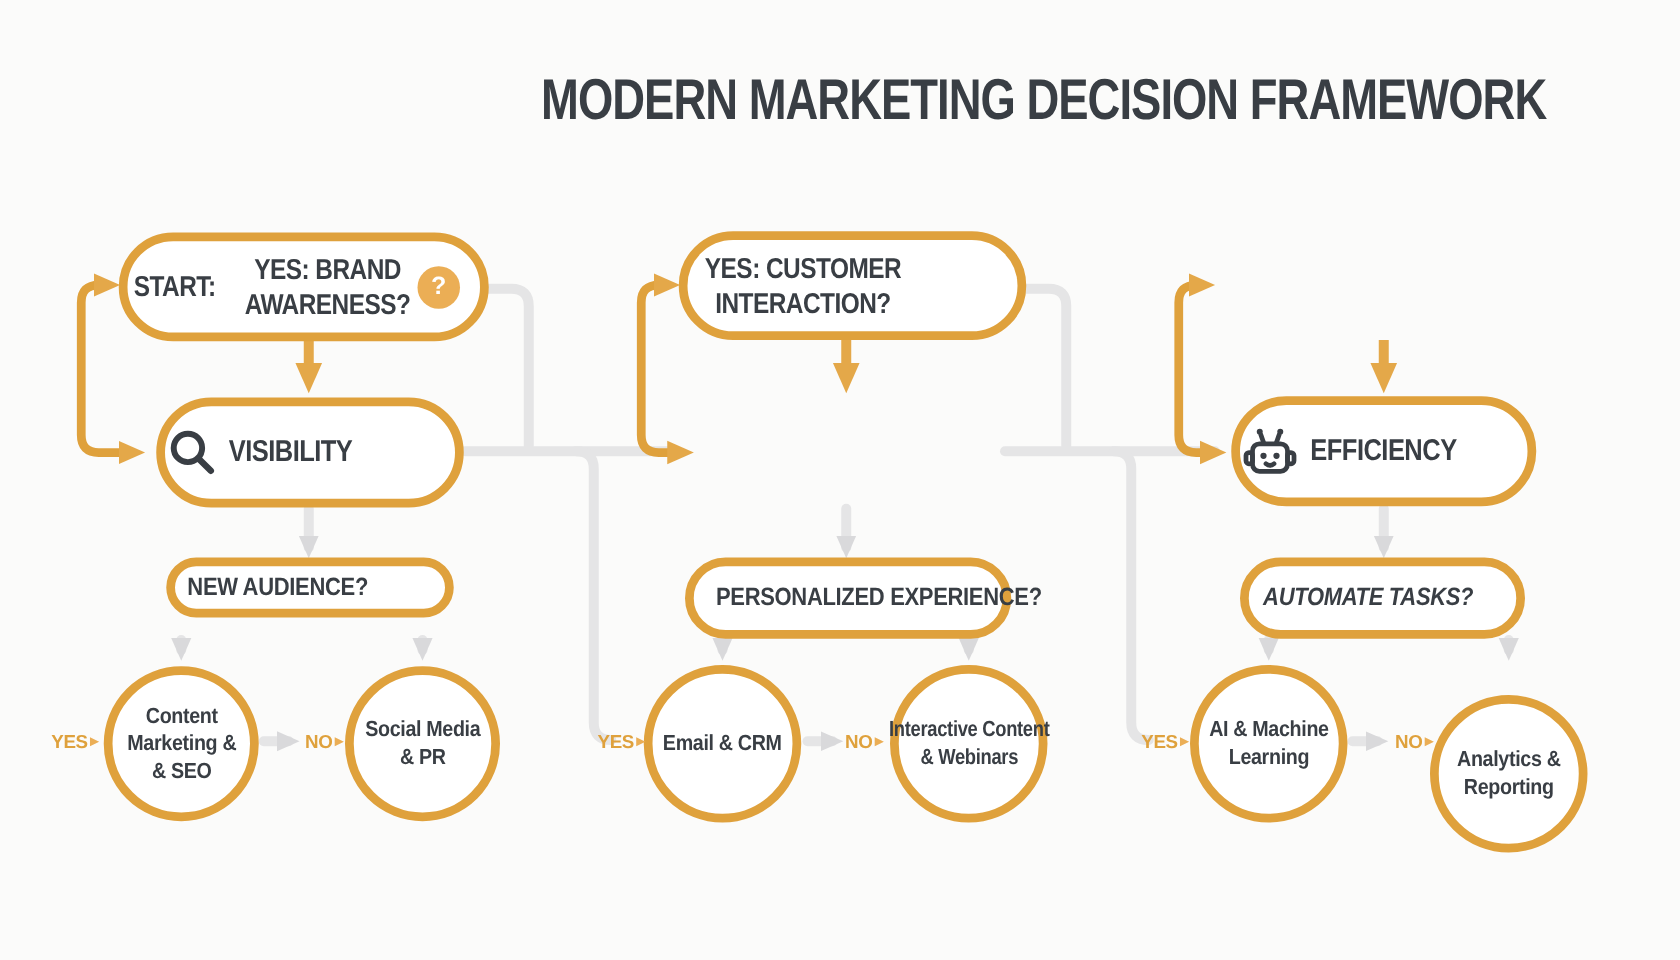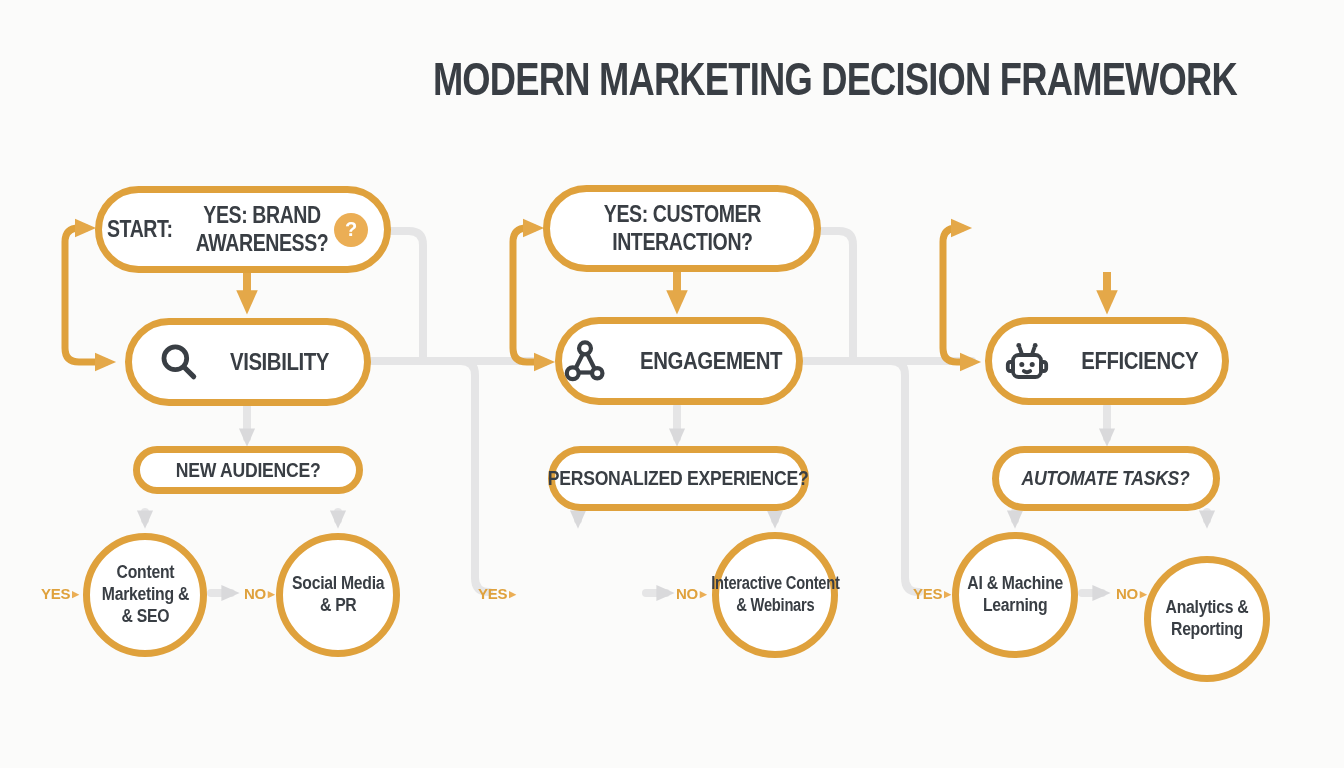--- a/index.html
+++ b/index.html
@@ -31,42 +31,42 @@
     position:absolute;left:0;right:0;top:52px;
     text-align:right;font-size:46px;font-weight:800;
     color:var(--text_dark);letter-spacing:-1px;white-space:nowrap;
   }
   .page-title .cond{display:inline-block;transform:scaleX(0.79);transform-origin:50% 50%;}
 
   .pill{
     position:absolute;background:var(--box_fill);
     border:7px solid var(--accent_orange);
     border-radius:46px;
-    display:flex;align-items:center;justify-content:center;
+    display:flex;align-items:center;
   }
   .pill.small{border-radius:34px;}
   .q2line{
     text-align:center;font-size:23px;font-weight:800;line-height:1.2;
     letter-spacing:-0.5px;transform:scaleX(0.85);transform-origin:50% 50%;
   }
   .q2line span{display:block;}
   .start-box{justify-content:flex-end;padding-left:30px;}
   .start-label{
     font-size:23px;font-weight:800;letter-spacing:-0.5px;
     transform:scaleX(0.85);transform-origin:0 50%;white-space:nowrap;
   }
   .start-box .q2line{flex:1;margin-right:44px;}
   .help-badge{
     position:absolute;right:16px;top:50%;transform:translateY(-50%);
     width:34px;height:34px;border-radius:50%;
     background:var(--badge_orange);color:#fff;
     display:flex;align-items:center;justify-content:center;
     font-size:20px;font-weight:800;
   }
-  .stage-box{gap:22px;}
+  .stage-box{}
   .stage-label{
     font-size:24px;font-weight:800;letter-spacing:-0.5px;white-space:nowrap;
     transform:scaleX(0.85);transform-origin:40% 50%;
   }
   .stage-icon{flex:0 0 auto;display:flex;align-items:center;}
   .stage-icon svg{display:block;}
   .mid-q{
     font-size:20px;font-weight:800;letter-spacing:-0.3px;white-space:nowrap;
     transform:scaleX(0.88);transform-origin:50% 50%;
   }
@@ -76,21 +76,21 @@
     display:flex;align-items:center;justify-content:center;text-align:center;
   }
   .node-text{
     font-size:17.5px;font-weight:700;line-height:1.25;letter-spacing:-0.3px;
     transform:scaleX(0.9);transform-origin:50% 50%;
   }
   .node-text span{display:block;white-space:nowrap;}
   .yn-label{
     position:absolute;color:var(--accent_orange);
     font-size:15px;font-weight:800;letter-spacing:-0.3px;white-space:nowrap;
-    display:flex;align-items:center;gap:2px;
+    display:flex;align-items:flex-start;gap:2px;
   }
   .yn-label .tri{font-size:13px;color:var(--badge_orange);}
 </style>
 </head>
 <body>
 
 <div class="stage-wrap">
 
   <svg class="connectors" viewBox="0 0 1344 768">
     <defs>
@@ -183,38 +183,30 @@
       <span class="tri">▸</span>
   </div>
 
   <div class="pill" style="left:543px;top:185px;width:278px;height:87px;">
     <div class="q2line">
       <span>YES: CUSTOMER</span>
       <span>INTERACTION?</span>
     </div>
   </div>
 
-  <div class="pill stage-box" style="left:555px;top:317px;width:248px;height:88px;">
-    <span class="stage-icon">
-      <svg width="46" height="46" viewBox="0 0 24 24" style="stroke:var(--text_dark);fill:none;stroke-width:2.2;">
-        <line x1="12" y1="6" x2="6" y2="18"></line>
-          <line x1="12" y1="6" x2="18" y2="18"></line>
-          <line x1="6" y1="18" x2="18" y2="18"></line>
-        <circle cx="12" cy="5.4" r="3.1" style="fill:var(--box_fill);"></circle>
-        <circle cx="5.6" cy="18.4" r="3.1" style="fill:var(--box_fill);"></circle>
-        <circle cx="18.4" cy="18.4" r="2.7" style="fill:var(--box_fill);"></circle>
-      </svg>
-    </span>
-    <span class="stage-label">ENGAGEMENT</span>
-  </div>
 
   <div class="pill small" style="left:548px;top:446px;width:261px;height:65px;">
     <span class="mid-q">PERSONALIZED EXPERIENCE?</span>
   </div>
 
+  <div class="node-circle" style="left:515px;top:532px;width:126px;height:126px;">
+    <div class="node-text">
+      <span>Email &amp; CRM</span>
+    </div>
+  </div>
   <div class="node-circle" style="left:712px;top:532px;width:126px;height:126px;">
     <div class="node-text" style="transform:scaleX(0.84);">
       <span>Interactive Content</span>
       <span>&amp; Webinars</span>
     </div>
   </div>
 
   <div class="yn-label" style="left:478px;top:585px;">
     <span>YES</span>
       <span class="tri">▸</span>

